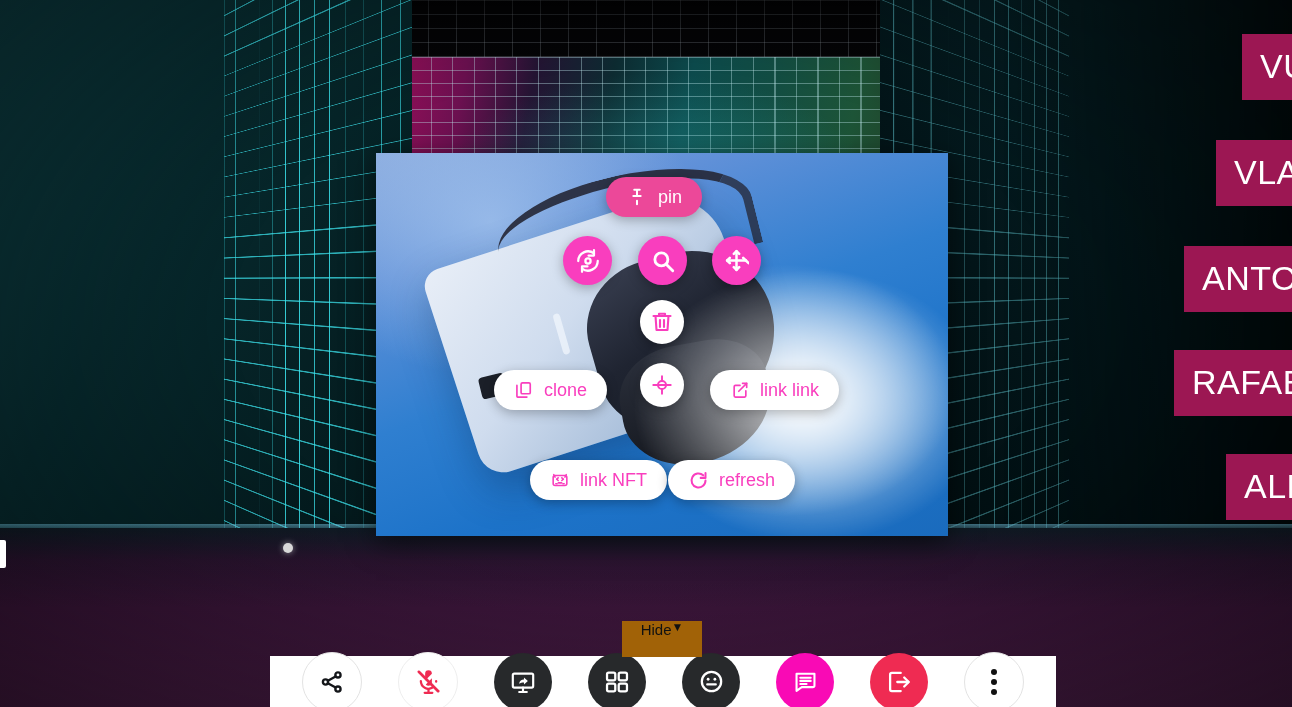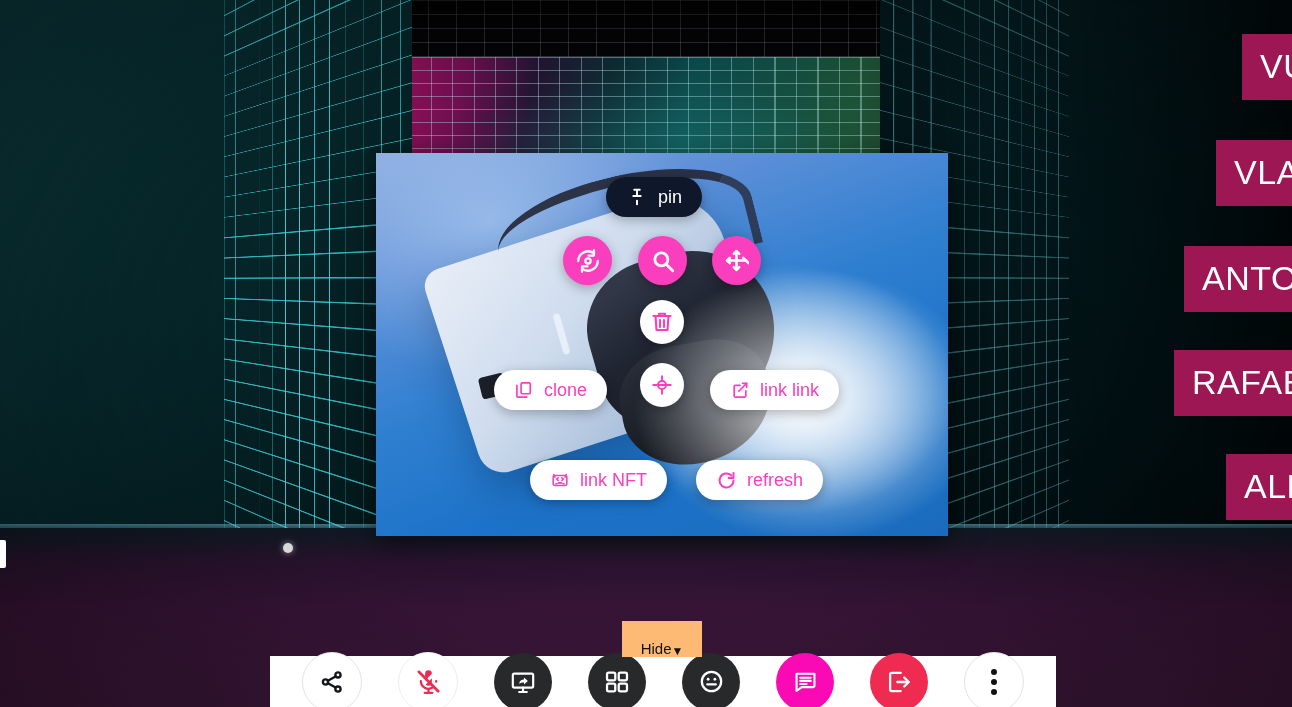--- a/index.html
+++ b/index.html
@@ -170,35 +170,35 @@
   }
 
   
   .rm{position:absolute;z-index:40;}
   .pill{
     display:flex;align-items:center;gap:10px;
     border-radius:999px;padding:0 20px;height:40px;
     font-size:18px;white-space:nowrap;cursor:pointer;
     box-shadow:0 3px 12px rgba(0,0,0,.28);
   }
-  .pill.solid{background:#0f172a;color:#ffffff;}
+  .pill.solid{background:#ec4899;color:#ffffff;}
   .pill.light{background:#ffffff;color:#f93ebe;margin-top:40px;}
   .circ{
     display:flex;align-items:center;justify-content:center;
     border-radius:50%;cursor:pointer;box-shadow:0 3px 12px rgba(0,0,0,.28);
   }
   .circ.solid{background:#f93ebe;color:#fff;width:49px;height:49px;}
   .circ.light{background:#ffffff;color:#f93ebe;width:44px;height:44px;}
   .rm svg{display:block;}
 
   
   .hide-btn{
     position:absolute;left:622px;top:621px;width:80px;height:36px;
-    background:#fdba74;color:#111;font-size:15px;
-    display:flex;align-items:flex-end;justify-content:center;
+    background:#a16207;color:#111;font-size:15px;
+    display:flex;align-items:flex-start;justify-content:center;
     cursor:pointer;z-index:60;
   }
   .hide-caret{font-size:12px;line-height:1;}
 
   
   .toolbar{
     position:absolute;left:270px;top:656px;width:786px;height:51px;
     background:#fff;display:flex;align-items:center;justify-content:space-around;
     padding:0 14px;box-sizing:border-box;z-index:55;
   }
@@ -360,21 +360,21 @@
               <path d="M4.5 5.5l1.6 3M19.5 5.5l-1.6 3"></path>
               <rect x="3.8" y="6.5" width="16.4" height="12" rx="2.4"></rect>
               <path d="M8 11l1.8 1.6M16 11l-1.8 1.6M8 11l1.8-1.6M16 11l-1.8-1.6"></path>
               <path d="M10 15.4h4"></path>
               <path d="M7 16.4h1.6M15.4 16.4H17"></path>
             </svg>
           </span>
           <span>link NFT</span>
         </div>
       </div>
-      <div class="rm" style="left: 696px; top: 420px; text-align: center;">
+      <div class="rm" style="left: 668px; top: 420px; text-align: center;">
         <div class="pill light">
           <span>
             <svg width="21" height="21" viewBox="0 0 24 24" fill="none" stroke="currentColor" stroke-width="2.3" stroke-linecap="round" stroke-linejoin="round">
               <path d="M20 12a8 8 0 1 1-2.6-5.9"></path>
               <path d="M20 3.5V9h-5.5"></path>
             </svg>
           </span>
           <span>refresh</span>
         </div>
       </div>

